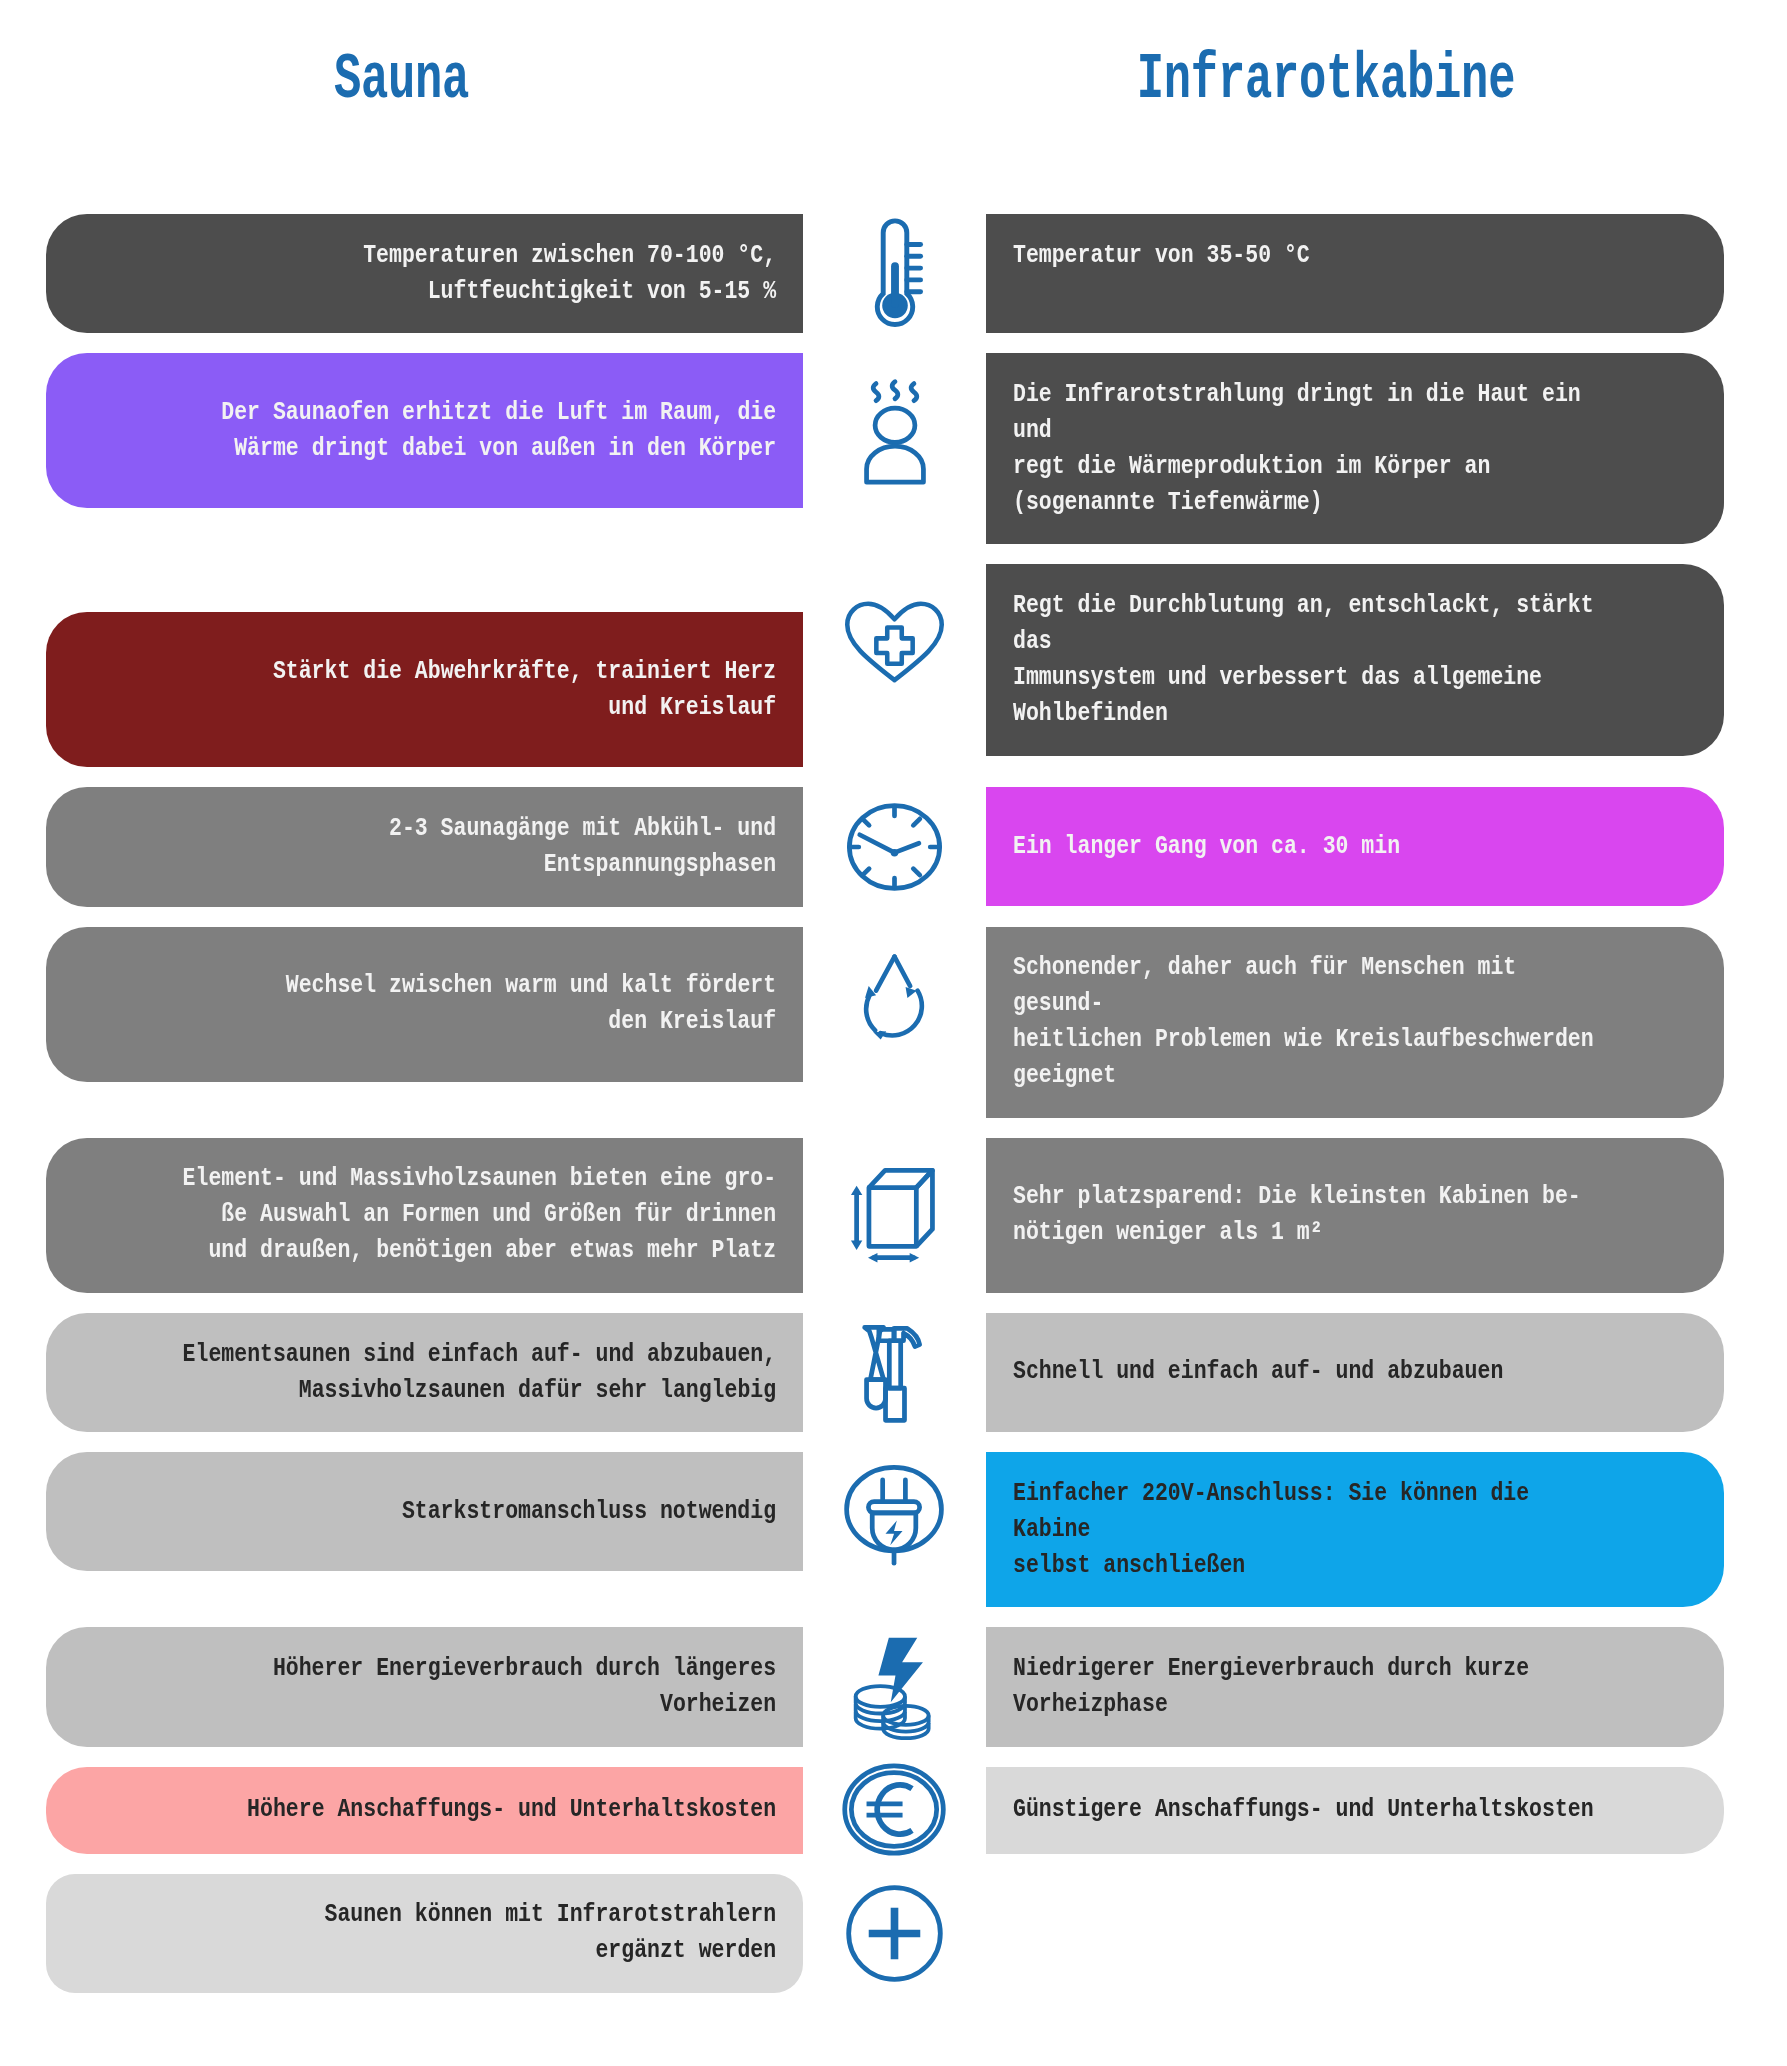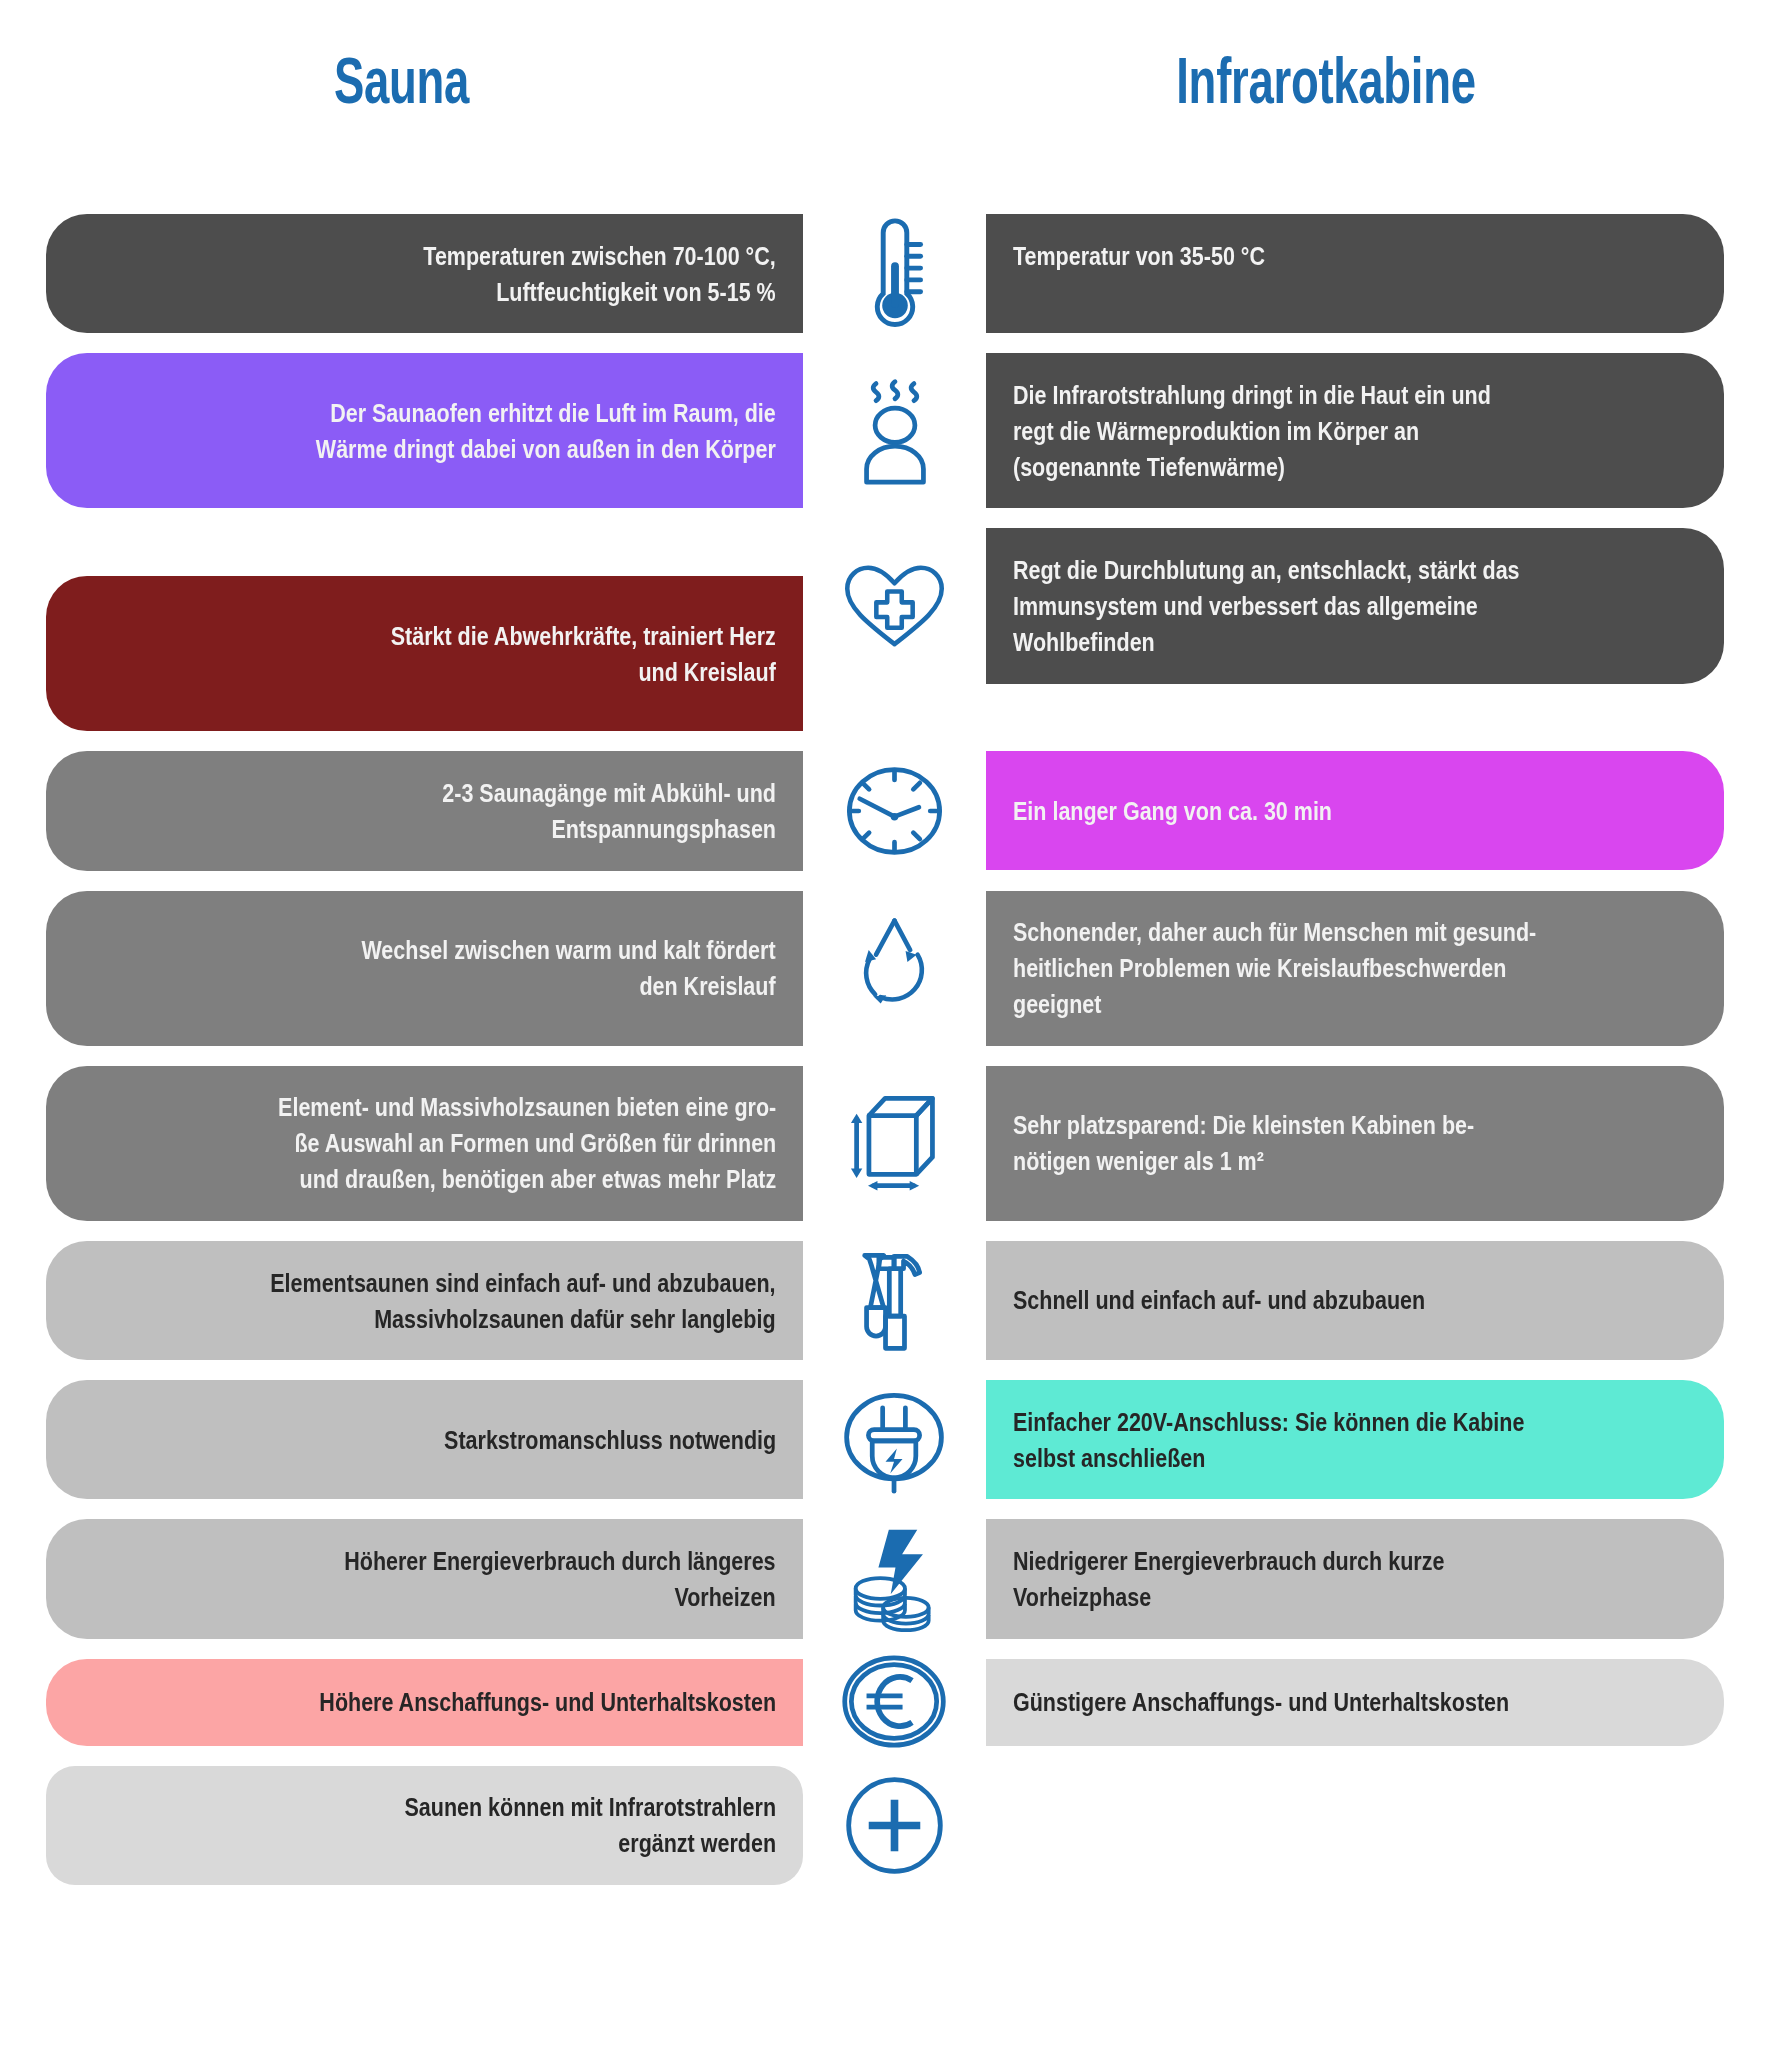--- a/index.html
+++ b/index.html
@@ -2,21 +2,21 @@
 <html style="font-size:7px"><head>
 <meta charset="utf-8">
 <style>
   html,body{margin:0;padding:0;}
   body{
     width:1788px;height:2066px;
     background:#ffffff;
     font-family:"Liberation Sans","DejaVu Sans",sans-serif;
     overflow:hidden;
   }
-  .sheet{position:relative;width:1788px;height:1888px;}
+  .sheet{position:relative;width:1788px;height:1888px;font-family:Liberation Mono, monospace;}
 
   
   .titles{position:absolute;top:48px;left:0;width:1788px;height:87px;}
   .title{
     position:absolute;
     color:#1b6cb0;
     font-weight:bold;
     font-size:65px;
     line-height:65px;
     letter-spacing:-0.4px;
@@ -260,21 +260,21 @@
       <ellipse cx="57" cy="55" rx="50" ry="44"></ellipse>
       <line x1="45" y1="24" x2="45" y2="47"></line>
       <line x1="69" y1="24" x2="69" y2="47"></line>
       <rect x="30" y="47" width="54" height="12" rx="6"></rect>
       <path d="M34 59h46v16a23 23 0 0 1-23 23 23 23 0 0 1-23-23z"></path>
       <line x1="57" y1="98" x2="57" y2="112"></line>
     </g>
     <path d="M60 67 l-12 14h9l-4 12 13-15h-9z" fill="#1b6cb0"></path>
   </svg>
         </div>
-        <div class="cell cell-right" style="background: #5eead4; color: rgb(38, 38, 38); min-height: 119px; display: flex; align-items: flex-start; justify-content: flex-start;">
+        <div class="cell cell-right" style="background: #0ea5e9; color: rgb(38, 38, 38); min-height: 119px; display: flex; align-items: flex-start; justify-content: flex-start;">
           <span class="txt">Einfacher 220V-Anschluss: Sie können die Kabine
 selbst anschließen</span>
         </div>
       </div>
       <div class="row">
         <div class="cell cell-left" style="background: rgb(191, 191, 191); color: rgb(38, 38, 38); min-height: 119px; display: flex; align-items: center; justify-content: flex-end;">
           <span class="txt">Höherer Energieverbrauch durch längeres
 Vorheizen</span>
         </div>
         <div class="cell cell-icon" style="height: 119px;">

